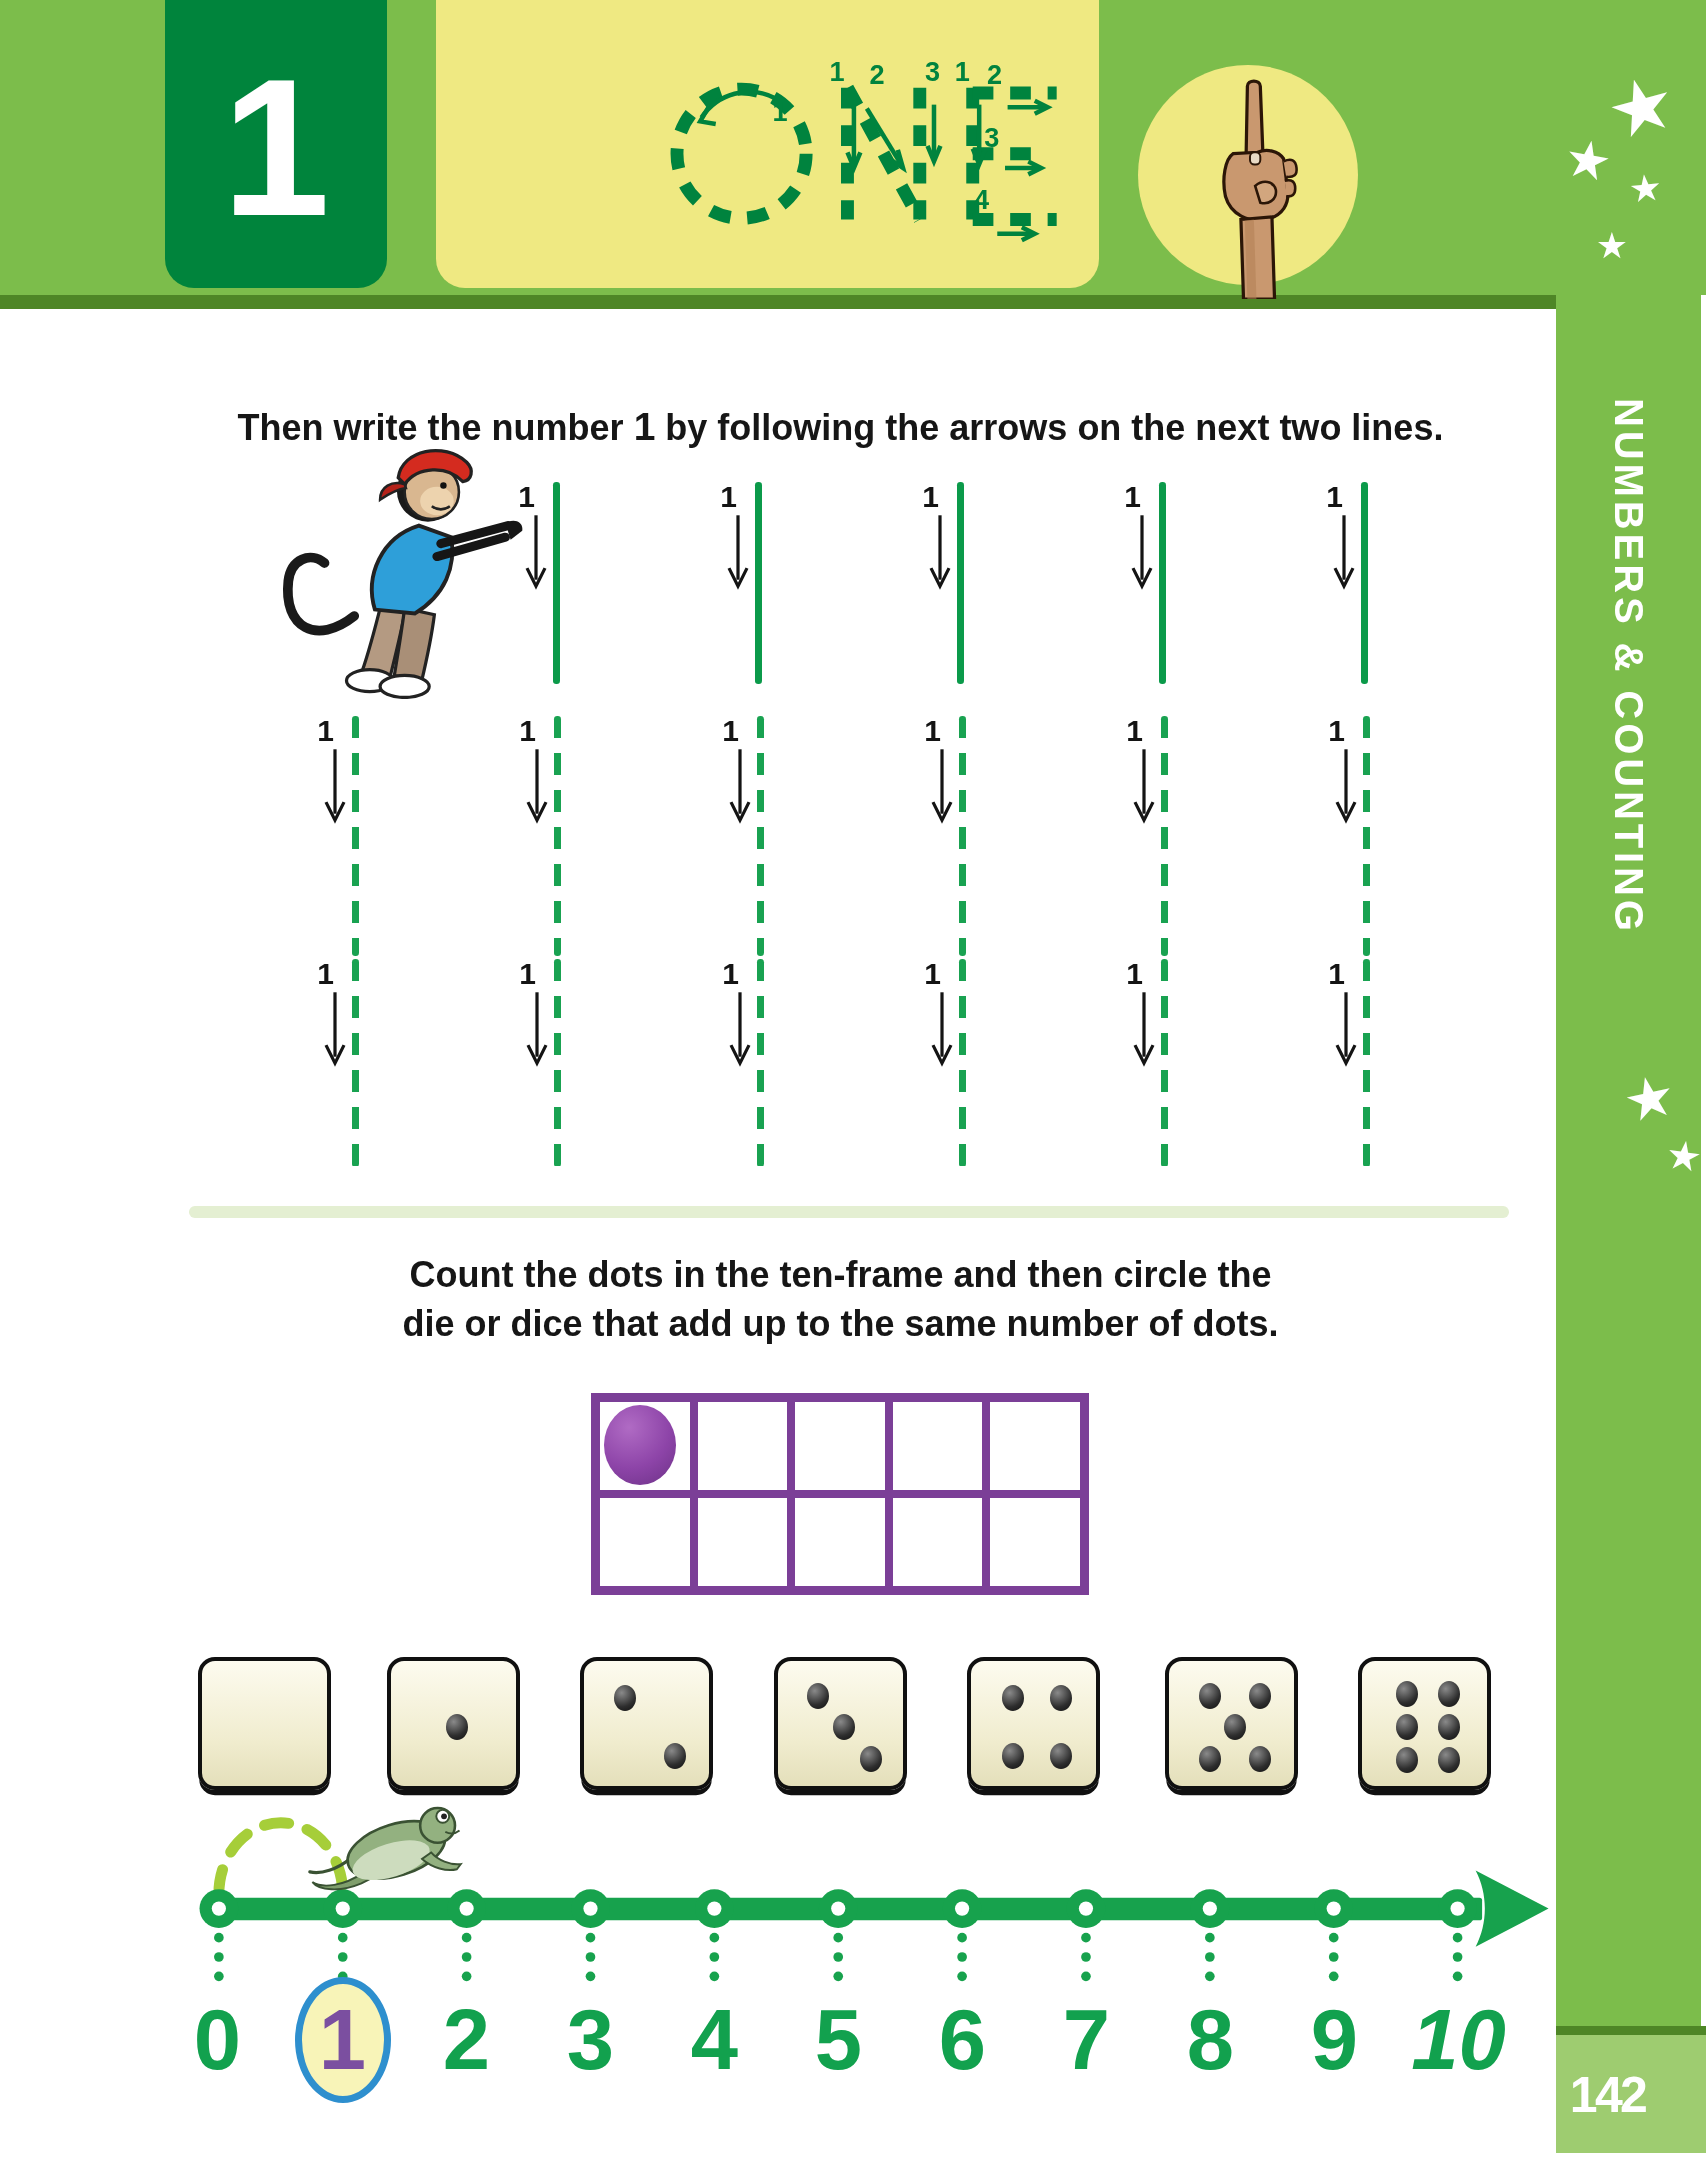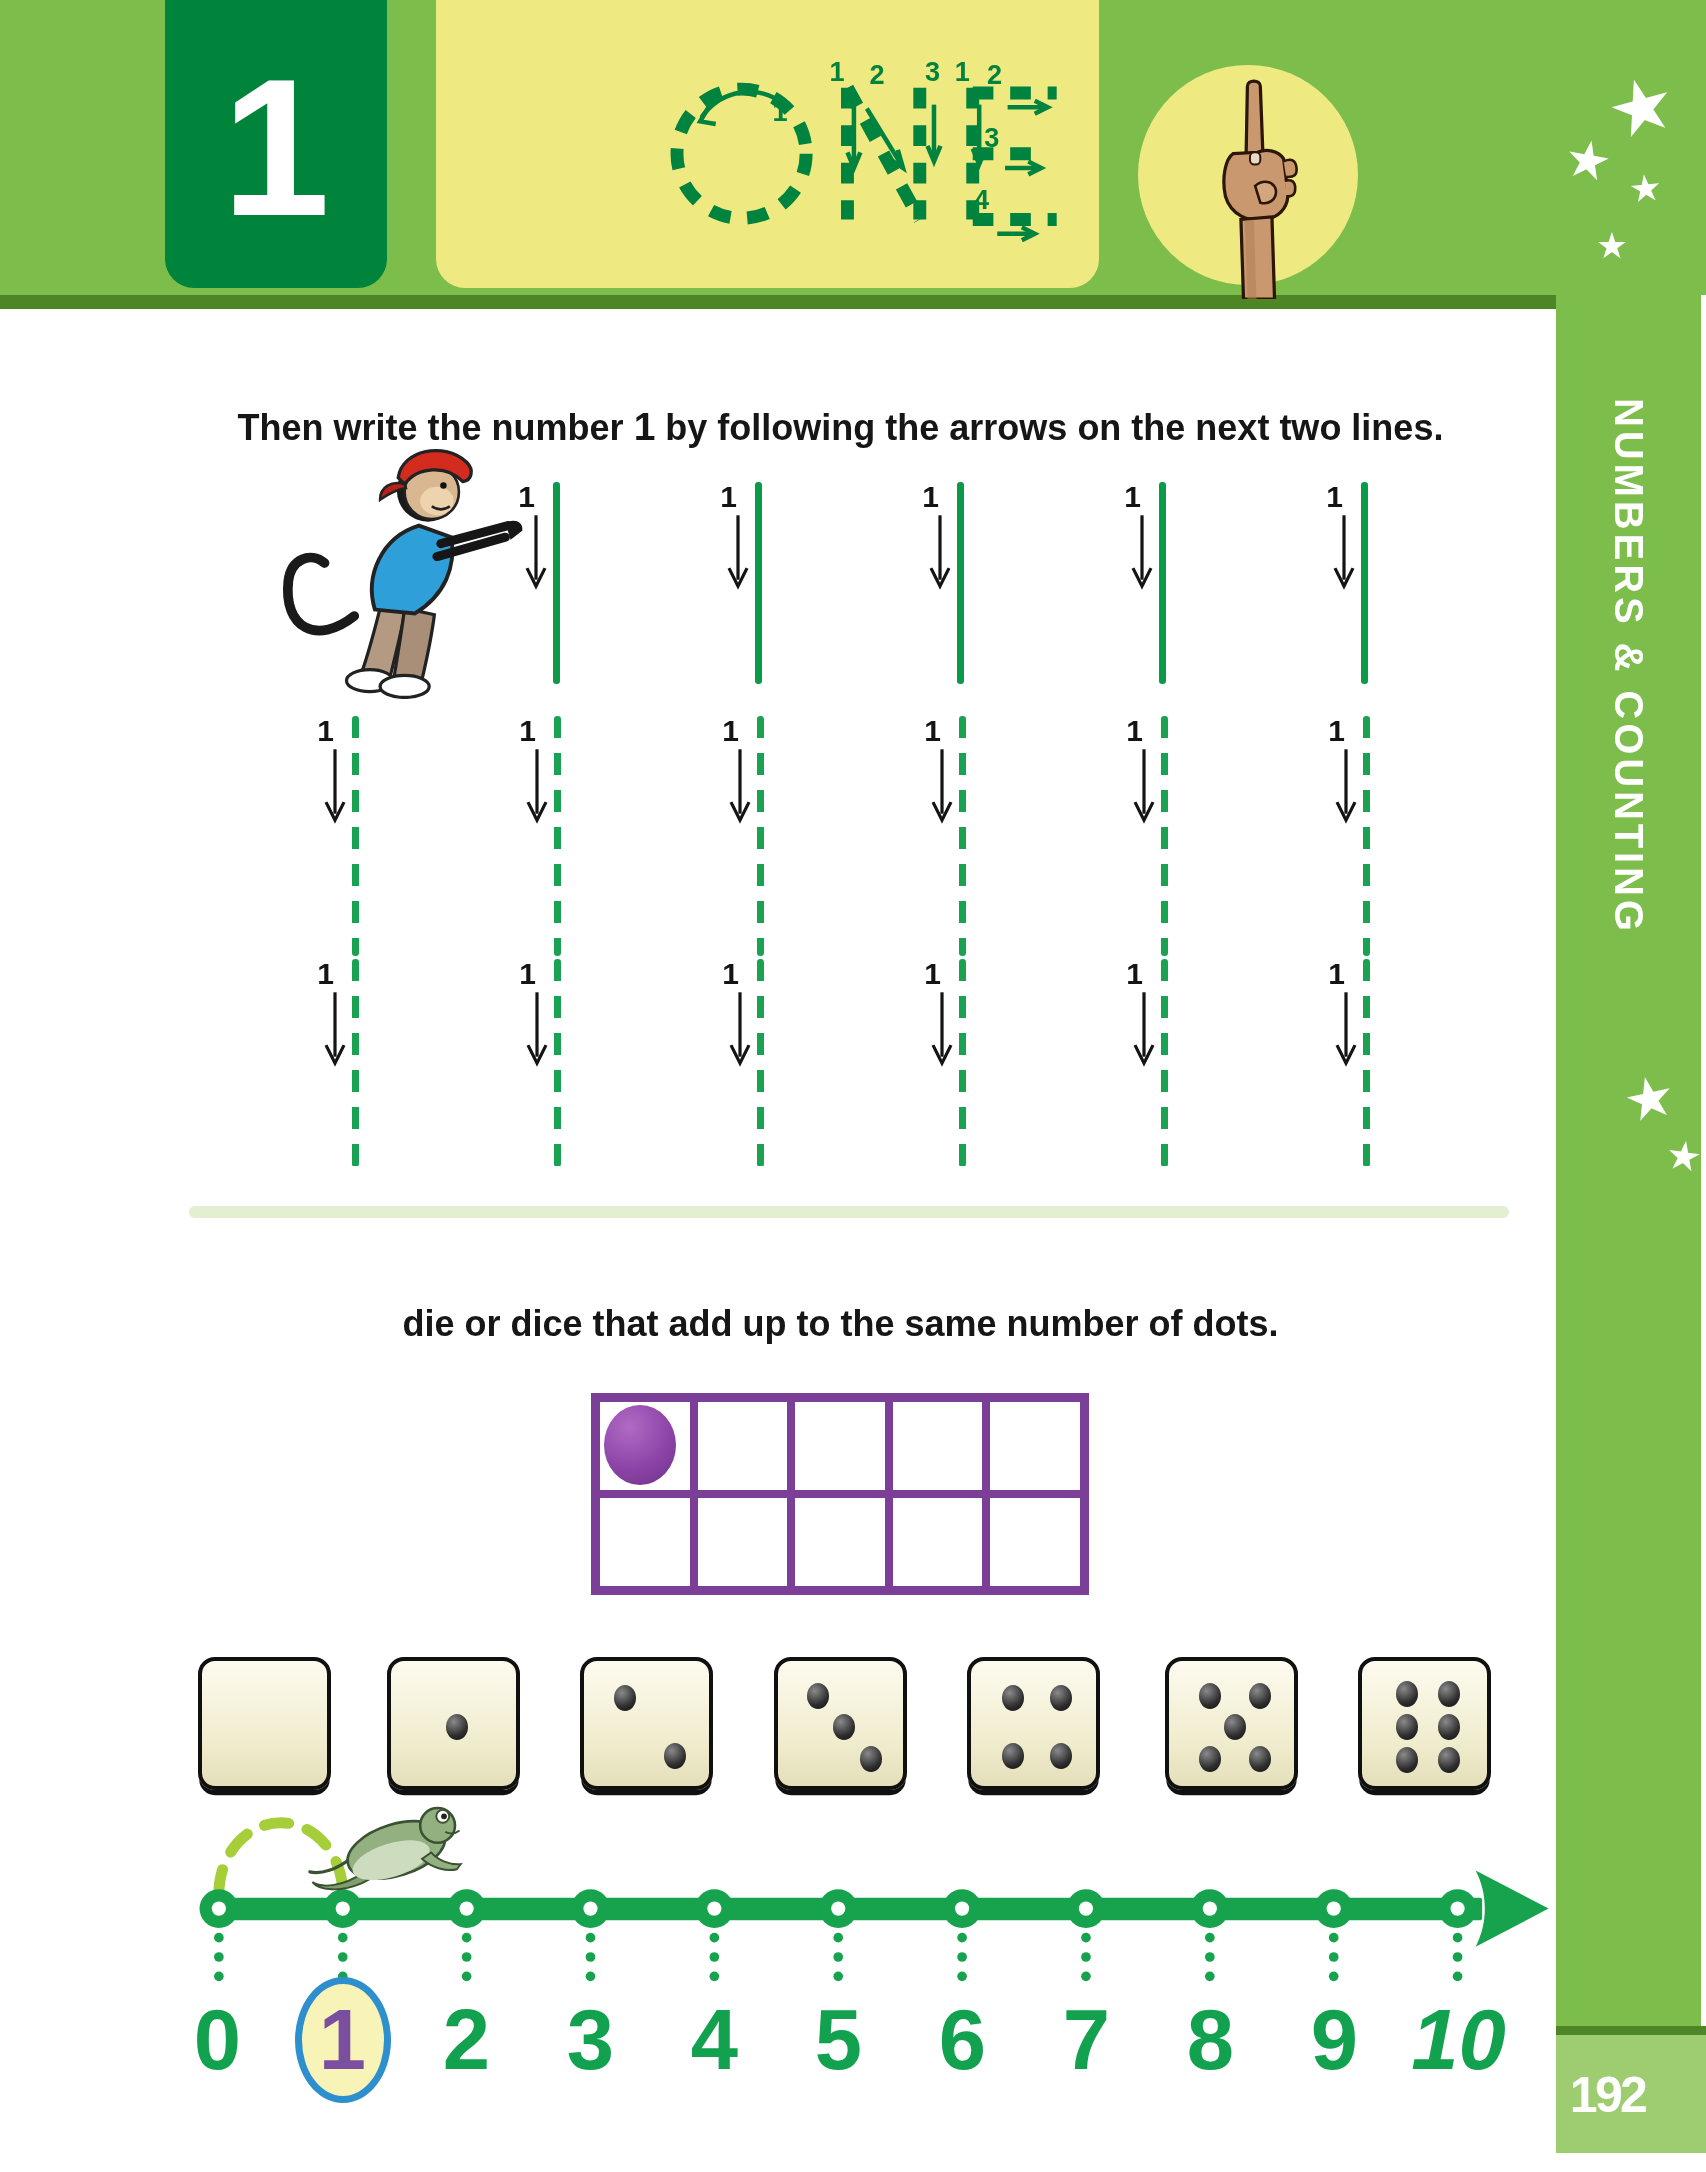--- a/index.html
+++ b/index.html
@@ -140,21 +140,21 @@
   <div id="stars">
       <div class="star" style="left: 1604px; top: 70px; width: 75px; height: 75px; font-size: 75px; transform: rotate(-15deg);">★</div>
       <div class="star" style="left: 1562px; top: 134px; width: 52px; height: 52px; font-size: 52px; transform: rotate(10deg);">★</div>
       <div class="star" style="left: 1627px; top: 170px; width: 37px; height: 37px; font-size: 37px; transform: rotate(-6deg);">★</div>
       <div class="star" style="left: 1594px; top: 228px; width: 36px; height: 36px; font-size: 36px; transform: rotate(0deg);">★</div>
       <div class="star" style="left: 1621px; top: 1070px; width: 57px; height: 57px; font-size: 57px; transform: rotate(-12deg);">★</div>
       <div class="star" style="left: 1664px; top: 1136px; width: 40px; height: 40px; font-size: 40px; transform: rotate(8deg);">★</div>
     </div>
   <div id="pagebox-stripe"></div>
   <div id="page-box"></div>
-  <div id="page-num">192</div>
+  <div id="page-num">142</div>
 
   <div class="instr" style="top:407px;">
     <span>Then write the number </span><span class="num">1</span><span> by following the arrows on the next two lines.</span>
   </div>
 
   <svg class="abs" style="left:278px;top:440px;" width="252" height="259" viewBox="0 0 390 400">
     <path d="M118 272 C 60 318, 8 290, 16 218 C 20 184, 50 172, 72 190" stroke="#1A1A1A" stroke-width="15" fill="none" stroke-linecap="round"></path>
     <path d="M160 252 C 148 300, 138 335, 130 358 L 172 372 C 180 340, 190 300, 196 268 Z" fill="#B49A82" stroke="#222222" stroke-width="5"></path>
     <path d="M196 260 C 190 305, 184 340, 180 364 L 222 374 C 230 340, 238 302, 242 270 Z" fill="#A98F77" stroke="#222222" stroke-width="5"></path>
     <ellipse cx="142" cy="372" rx="36" ry="17" fill="#ffffff" stroke="#222222" stroke-width="5"></ellipse>
@@ -306,20 +306,21 @@
         <svg class="tl-arrow" width="26" height="76" viewBox="0 0 40 118">
           <line x1="20" y1="2" x2="20" y2="102" stroke="#141414" stroke-width="5"></line>
           <polyline points="6,84 20,112 34,84" fill="none" stroke="#141414" stroke-width="5"></polyline>
         </svg>
         <div class="tl-line tl-dashed"></div>
       </div>
     </div>
 
   <div id="divider"></div>
 
+  <div class="instr" style="top:1257px;">Count the dots in the ten-frame and then circle the</div>
   <div class="instr" style="top:1306px;">die or dice that add up to the same number of dots.</div>
 
   <div id="ten-frame">
       <div class="tf-cell">
         <div class="tf-dot"></div>
       </div>
       <div class="tf-cell"></div>
       <div class="tf-cell"></div>
       <div class="tf-cell"></div>
       <div class="tf-cell"></div>

